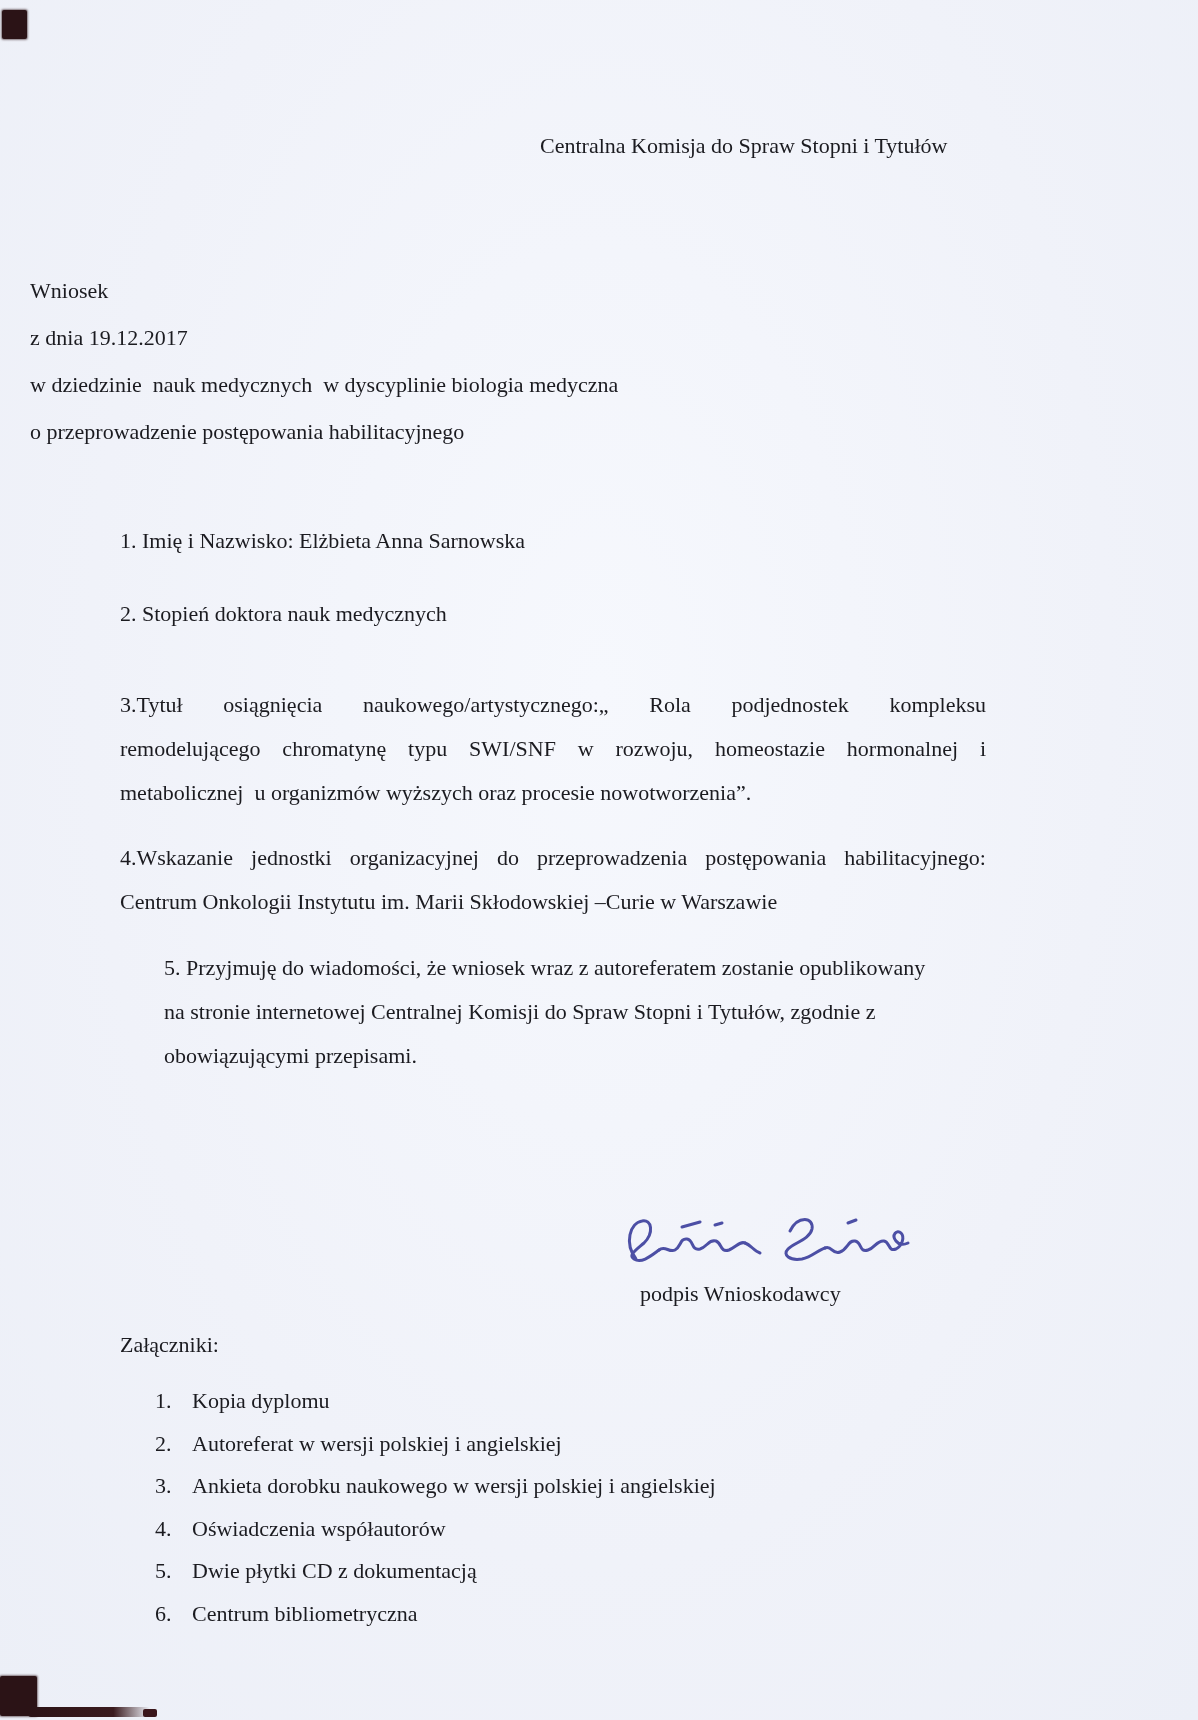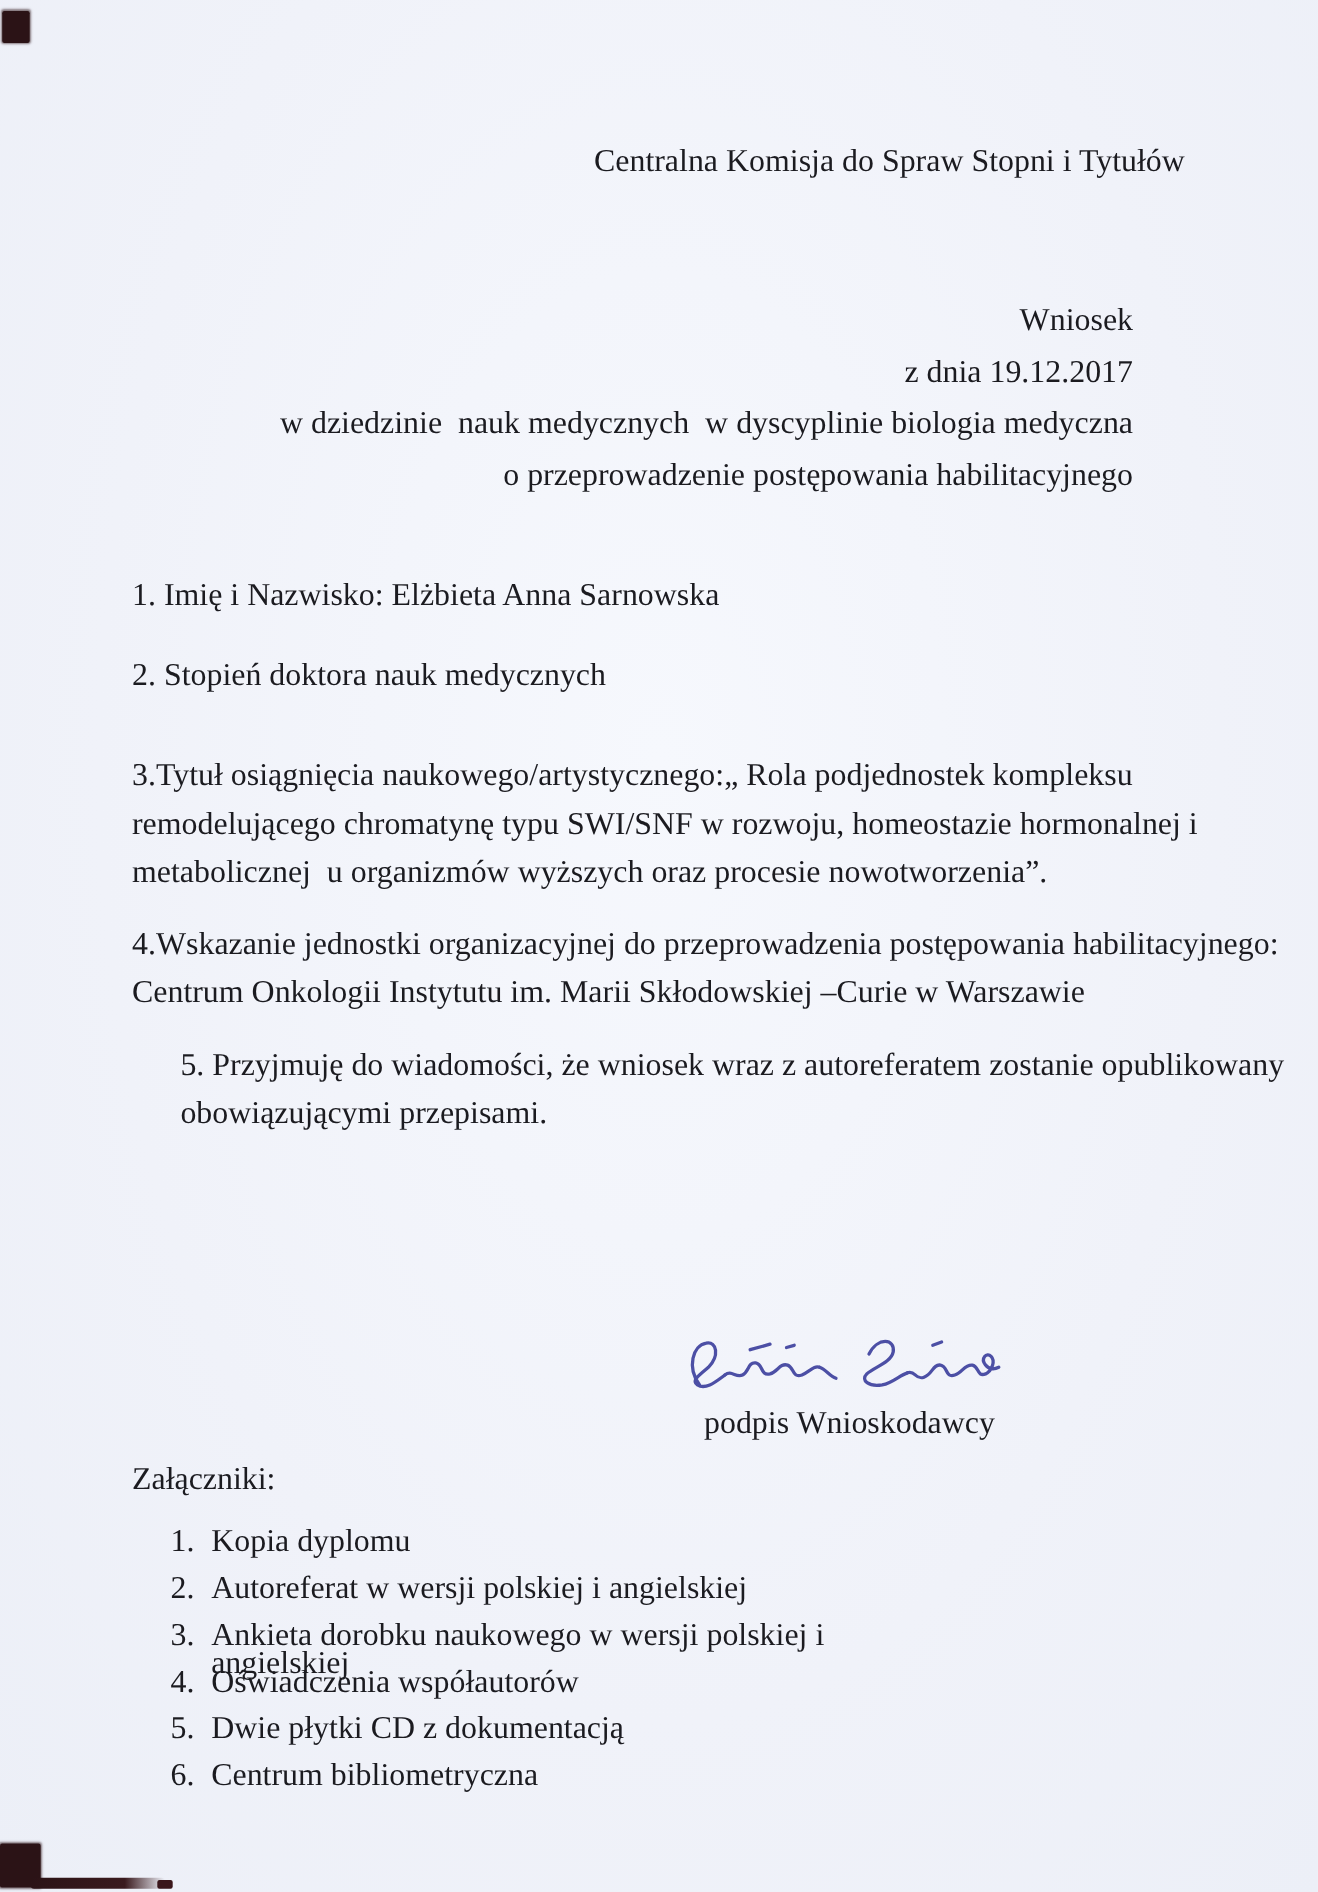--- a/index.html
+++ b/index.html
@@ -7,23 +7,23 @@
     position:relative;
     width:1198px;height:1720px;
     margin:0 auto;
     background:#f2f4fa;
     background-image:radial-gradient(ellipse at 50% 40%, #f6f8fd 0%, #f0f2f9 60%, #eceff7 100%);
     font-family:"Liberation Serif","DejaVu Serif",serif;
     color:#1b1b20;
     overflow:hidden;
   }
   .abs{position:absolute;}
-  .t22{font-size:29px;line-height:26px;}
+  .t22{font-size:22px;line-height:26px;}
   .header-line{left:540px;top:133px;white-space:nowrap;}
-  .title-block{left:30px;top:278px;width:1000px;text-align:right;}
+  .title-block{left:30px;top:278px;width:1000px;text-align:left;}
   .title-block .tline{height:47px;white-space:pre;}
   .body-par{left:120px;width:866px;}
   .body-par .line{height:44px;white-space:pre;}
   .body-par .line.just{text-align:justify;text-align-last:justify;}
   .sig-caption{left:640px;top:1281px;width:370px;}
   .att-label{left:120px;top:1332px;text-align:center;}
   .att-list{left:155px;top:1388px;width:700px;}
   .att-row{display:flex;height:42.5px;align-items:flex-start;}
   .att-num{width:37px;flex:0 0 37px;}
   
@@ -68,20 +68,21 @@
     <div class="line">metabolicznej  u organizmów wyższych oraz procesie nowotworzenia”.</div>
   </div>
 
   <div class="abs t22 body-par" style="top:845px;">
     <div class="line just">4.Wskazanie jednostki organizacyjnej do przeprowadzenia postępowania habilitacyjnego:</div>
     <div class="line">Centrum Onkologii Instytutu im. Marii Skłodowskiej –Curie w Warszawie</div>
   </div>
 
   <div class="abs t22 body-par" style="top:955px;margin-left:44px;">
     <div class="line">5. Przyjmuję do wiadomości, że wniosek wraz z autoreferatem zostanie opublikowany</div>
+    <div class="line">na stronie internetowej Centralnej Komisji do Spraw Stopni i Tytułów, zgodnie z</div>
     <div class="line">obowiązującymi przepisami.</div>
   </div>
 
   <svg class="abs sig-svg" width="300" height="90" viewBox="0 0 300 90" fill="none">
     <g stroke="#4c4fa5" stroke-width="3" stroke-linecap="round" stroke-linejoin="round" fill="none">
       <path d="M24,56 C12,40 18,20 30,18 C40,16 42,30 32,40 C24,47 16,52 22,56 C30,61 40,52 47,47"></path>
       <path d="M47,47 C53,42 57,50 63,47 C69,44 68,35 75,36 C82,37 79,48 88,46 C95,44 97,36 104,38 C110,40 108,50 117,47 C124,44 128,38 133,40"></path>
       <path d="M70,24 L88,19"></path>
       <path d="M103,22 L110,20"></path>
       <path d="M133,40 C139,42 142,48 148,50"></path>

